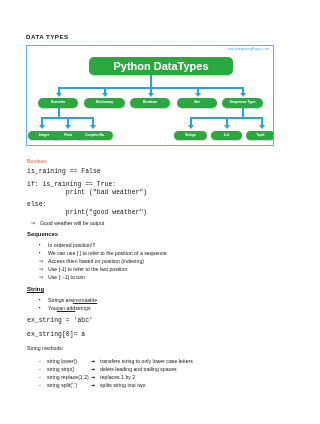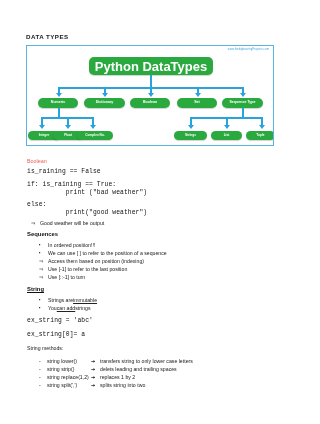--- a/index.html
+++ b/index.html
@@ -38,22 +38,22 @@
     border-radius:7px;
     color:#ffffff;
     display:flex; align-items:center; justify-content:center;
     text-align:center;
     font-weight:bold;
     box-shadow:0 1px 1px rgba(0,0,0,0.18);
     line-height:1;
     overflow:hidden;
   }
   .node.root {
-    left:62px; top:11px; width:124px; height:18px;
-    font-size:13px; border-radius:5px;
+    left:62px; top:11px; width:144px; height:18px;
+    font-size:11px; border-radius:5px;
   }
   .node.lvl2 { top:52px; height:10px; font-size:3.6px; border-radius:5px; }
   .node.lvl3 { top:85px; height:9px; font-size:3.2px; border-radius:5px; }
 
   .conn { position:absolute; background:#29a3dc; }
   .vline { width:1.6px; }
   .hline { height:1.6px; }
   .arrow {
     position:absolute; width:0; height:0;
     border-left:3px solid transparent;

